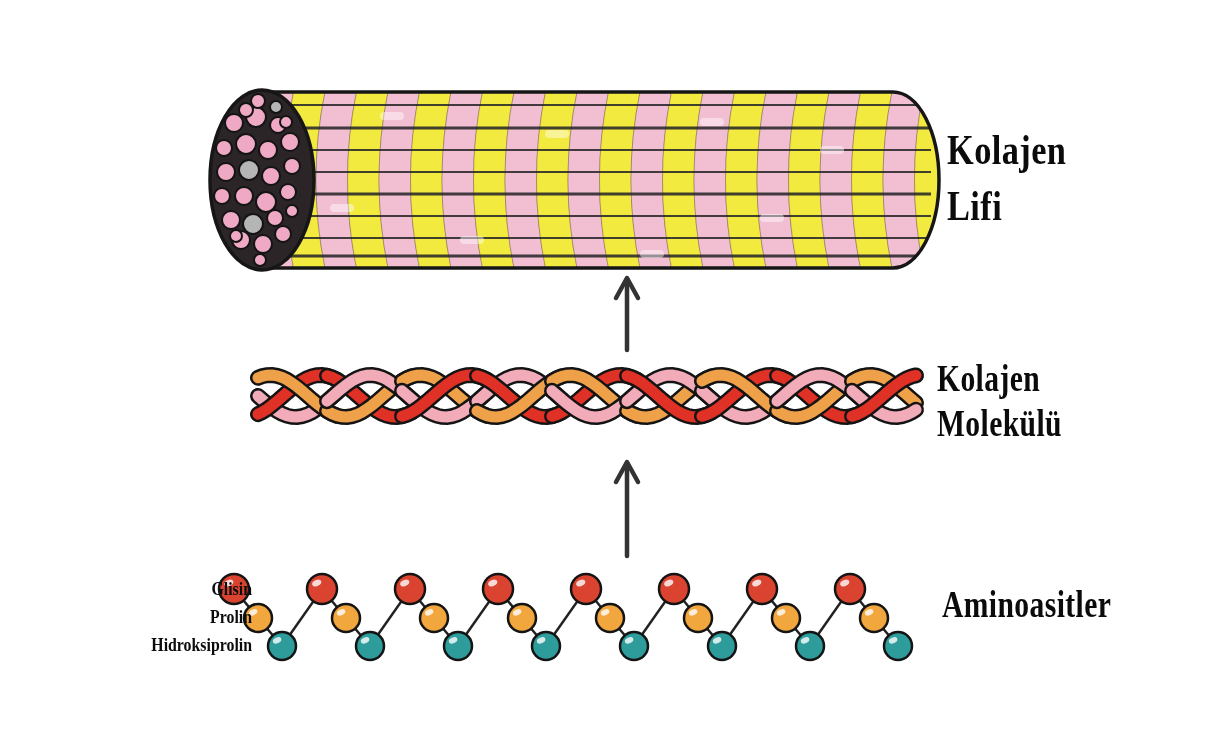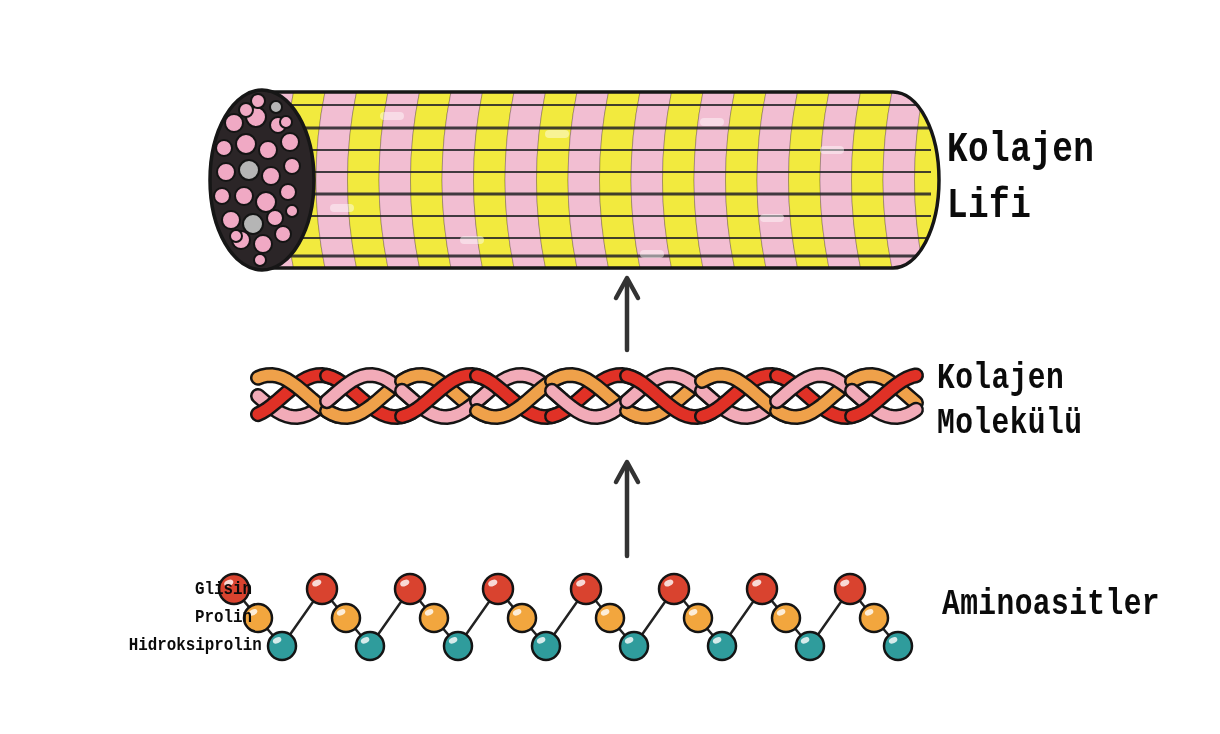--- a/index.html
+++ b/index.html
@@ -1,18 +1,18 @@
 <!DOCTYPE html>
 <html><head>
 <meta charset="utf-8">
 <style>
   html,body{margin:0;padding:0;background:#ffffff;}
   .canvas{
     position:relative;width:1220px;height:734px;background:#ffffff;overflow:hidden;
-    font-family:Liberation Mono, monospace;
+    font-family:Liberation Serif, serif;
   }
   .art{position:absolute;left:0;top:0;}
   .lbl{position:absolute;color:#0b0b0b;font-weight:700;white-space:nowrap;}
   .lbl-big{font-size:43px;line-height:56px;transform:scaleX(.8);transform-origin:0 0;letter-spacing:.5px;}
   .lbl-mid{font-size:37px;line-height:45px;transform:scaleX(.8);transform-origin:0 0;letter-spacing:.5px;}
   .lbl-small{font-size:18px;line-height:28px;text-align:right;transform:scaleX(.88);transform-origin:100% 0;}
 </style>
 </head>
 <body>
 

